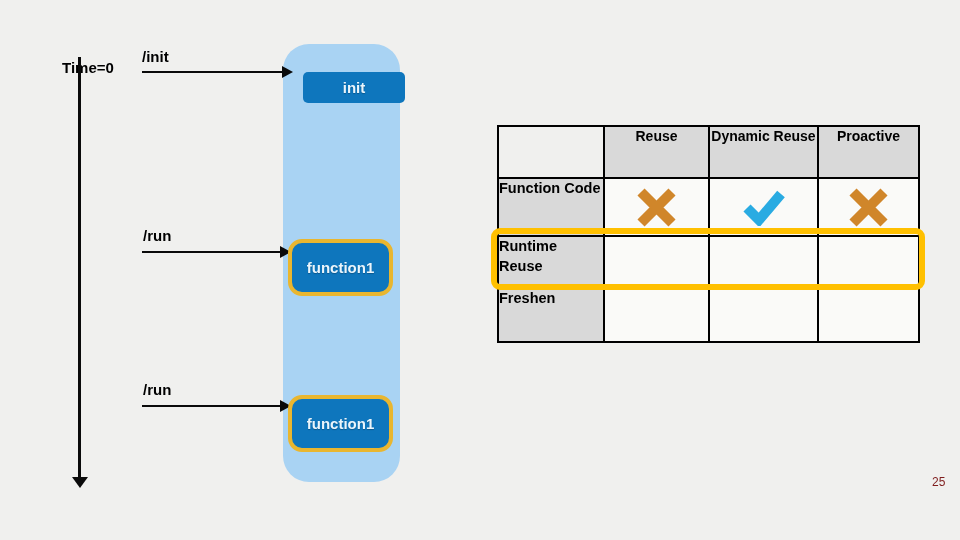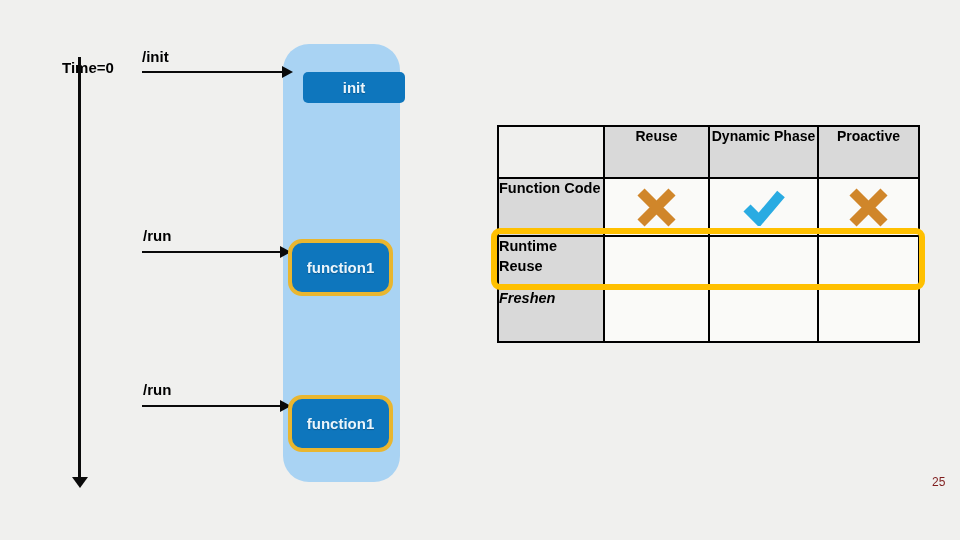--- a/index.html
+++ b/index.html
@@ -34,21 +34,21 @@
   .box-fn2{left:288px; top:395px;}
   
   table.cmp{position:absolute; left:497px; top:125px; border-collapse:collapse;
     table-layout:fixed;}
   table.cmp th, table.cmp td{border:2px solid #000; padding:0; box-sizing:border-box;}
   th.corner{border:none; background:transparent;}
   th.colhead{background:#D9D9D9; font-size:14px; font-weight:700; color:#000;
     text-align:center; vertical-align:top; padding-top:8px; line-height:1.35;}
   th.rowhead{background:#D9D9D9; font-size:14.5px; font-weight:700; color:#000;
     text-align:left; vertical-align:top; padding:7px 4px 0 9px; line-height:1.35;}
-  th.italic{font-style:italic;}
+  th.italic{}
   td.mark{background:#FAFAF8; text-align:center; vertical-align:middle;}
   td.mark svg{display:inline-block; vertical-align:middle;}
   .mark-check{color:#29ABE2;}
   .mark-x{color:#D0862A;}
   
   .row-highlight{position:absolute; left:491px; top:228px; width:434px; height:62px;
     border:6px solid #FFC000; border-radius:9px; box-sizing:border-box;
     pointer-events:none;}
   .page-num{position:absolute; left:932px; top:475px; font-size:12px; color:#7f1d1d;}
 </style>
@@ -86,21 +86,21 @@
     <colgroup>
       <col style="width:106px">
         <col style="width:105px">
       <col style="width:109px">
         <col style="width:101px">
     </colgroup>
     <tbody>
         <tr style="height:52px">
       <th class="corner"></th>
       <th class="colhead">Reuse</th>
-      <th class="colhead">Dynamic Phase</th>
+      <th class="colhead">Dynamic Reuse</th>
       <th class="colhead">Proactive</th>
     </tr>
     <tr style="height:58px">
       <th class="rowhead">Function Code</th>
       <td class="mark">
   <svg class="mark-x" width="45" height="45" viewBox="0 0 45 45" aria-hidden="true">
     <path d="M7 7 L38 38 M38 7 L7 38" fill="none" stroke="currentColor" stroke-width="10"></path>
   </svg>
 </td>
       <td class="mark">

